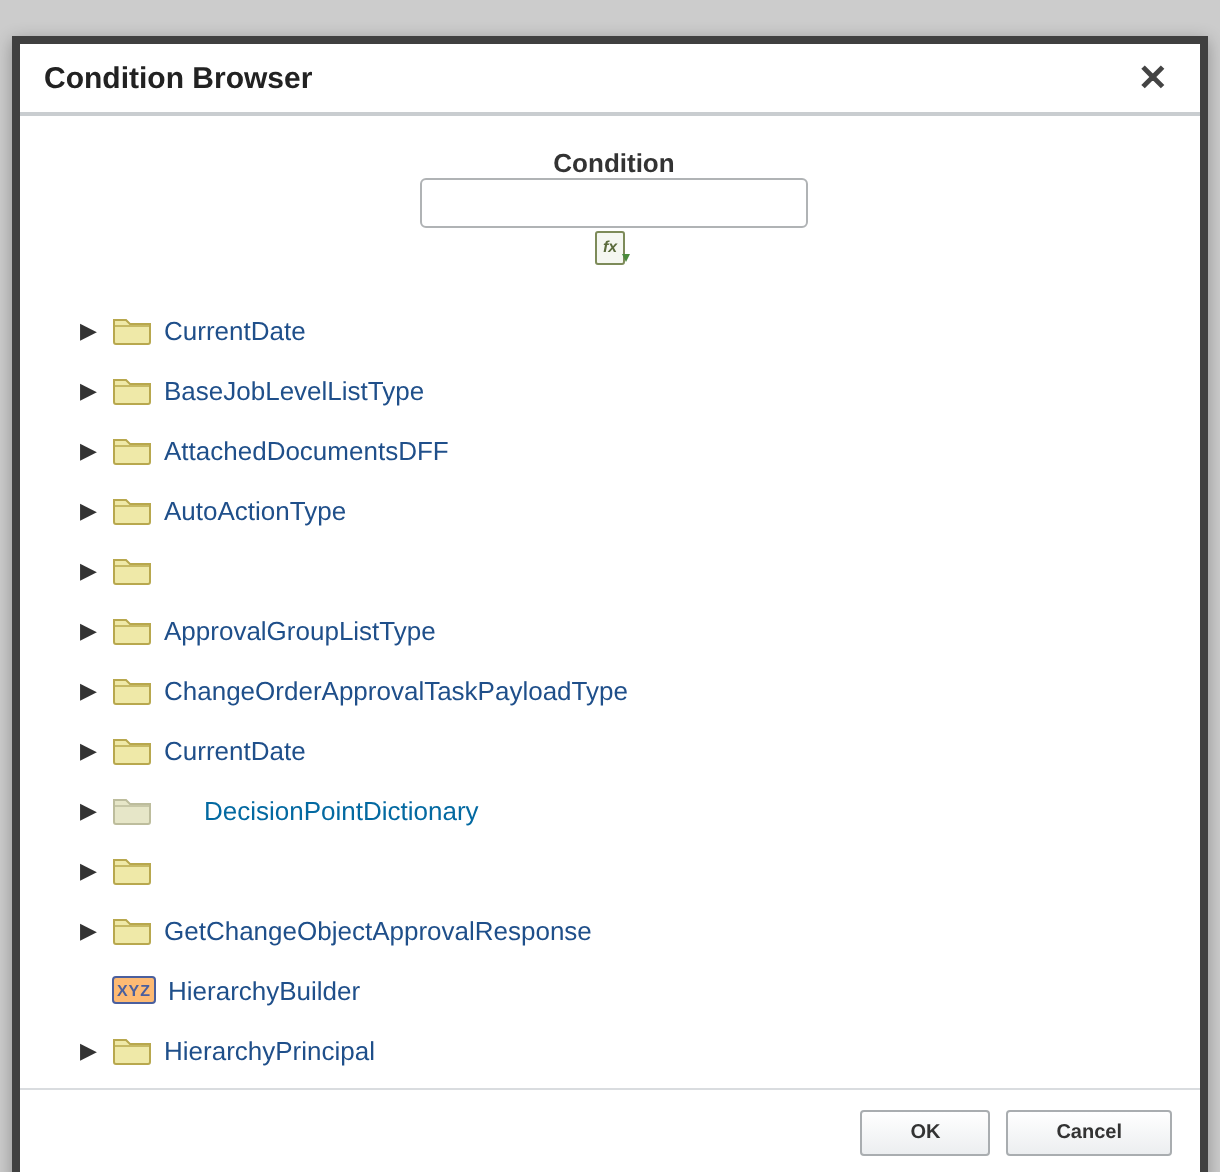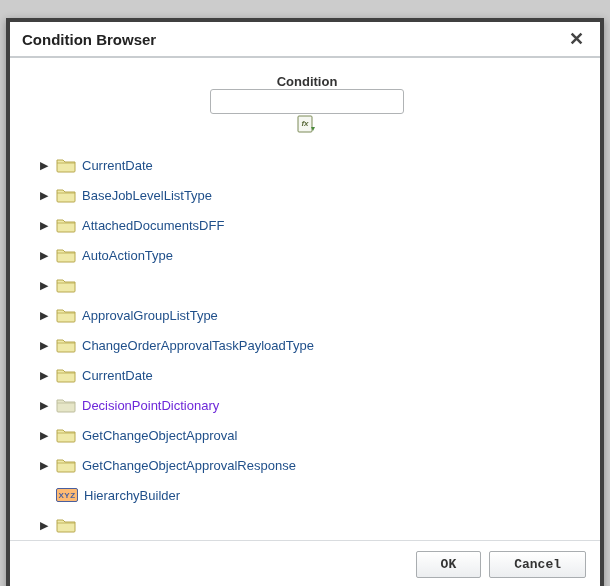--- a/index.html
+++ b/index.html
@@ -85,21 +85,21 @@
   }
   .tree-item .toggle {
     width: 10px;
     color: #333;
     font-size: 11px;
   }
   .tree-item .toggle.empty { visibility: hidden; }
   .tree-item .lbl {
     color: #1f4f8a;
   }
-  .tree-item.disabled .lbl { color: #6d28d9; }
+  .tree-item.disabled .lbl { color: #0369a1; margin-left: 20px; }
   .folder-icon svg { display: block; }
   .leaf-icon {
     display: inline-flex;
     align-items: center;
     justify-content: center;
     width: 22px; height: 14px;
     border: 1px solid #4a5f9e;
     border-radius: 2px;
     background: #fdba74;
     color: #4a5f9e;
@@ -126,25 +126,24 @@
     display: flex;
     justify-content: flex-end;
     gap: 8px;
   }
   .btn {
     min-width: 44px;
     padding: 5px 24px;
     border: 1px solid #a9adb0;
     border-radius: 2px;
     background: linear-gradient(#ffffff, #eceef0);
-    font-size: 13px;
+    font-size: 10px;
     font-weight: bold;
     color: #333;
     cursor: pointer;
-    font-family: Liberation Mono, monospace;
   }
 </style>
 </head>
 <body>
 
 <div class="dialog">
   <div class="titlebar">
     <span class="title">Condition Browser</span>
     <span class="close">✕</span>
   </div>
@@ -254,21 +253,20 @@
           <span class="lbl">DecisionPointDictionary</span>
         </div>
         <div class="tree-item">
           <span class="toggle">▶</span>
           <span class="folder-icon">
             <svg width="20" height="16" viewBox="0 0 20 16">
     <path d="M1 3 h6 l2 2 h10 v9 a1 1 0 0 1 -1 1 h-16 a1 1 0 0 1 -1 -1 z" fill="#efe9a8" stroke="#b8a84e"></path>
     <path d="M1 6 h18" stroke="#b8a84e" stroke-width="0.8"></path>
   </svg>
           </span>
-          <span class="lbl">GetChangeObjectApproval</span>
         </div>
         <div class="tree-item">
           <span class="toggle">▶</span>
           <span class="folder-icon">
             <svg width="20" height="16" viewBox="0 0 20 16">
     <path d="M1 3 h6 l2 2 h10 v9 a1 1 0 0 1 -1 1 h-16 a1 1 0 0 1 -1 -1 z" fill="#efe9a8" stroke="#b8a84e"></path>
     <path d="M1 6 h18" stroke="#b8a84e" stroke-width="0.8"></path>
   </svg>
           </span>
           <span class="lbl">GetChangeObjectApprovalResponse</span>
@@ -279,20 +277,21 @@
           <span class="lbl">HierarchyBuilder</span>
         </div>
         <div class="tree-item">
           <span class="toggle">▶</span>
           <span class="folder-icon">
             <svg width="20" height="16" viewBox="0 0 20 16">
     <path d="M1 3 h6 l2 2 h10 v9 a1 1 0 0 1 -1 1 h-16 a1 1 0 0 1 -1 -1 z" fill="#efe9a8" stroke="#b8a84e"></path>
     <path d="M1 6 h18" stroke="#b8a84e" stroke-width="0.8"></path>
   </svg>
           </span>
+          <span class="lbl">HierarchyPrincipal</span>
         </div>
       </div>
 
     <div class="details-row">
       <label>Details</label>
       <input type="checkbox" style="">
     </div>
 
   </div>
 

